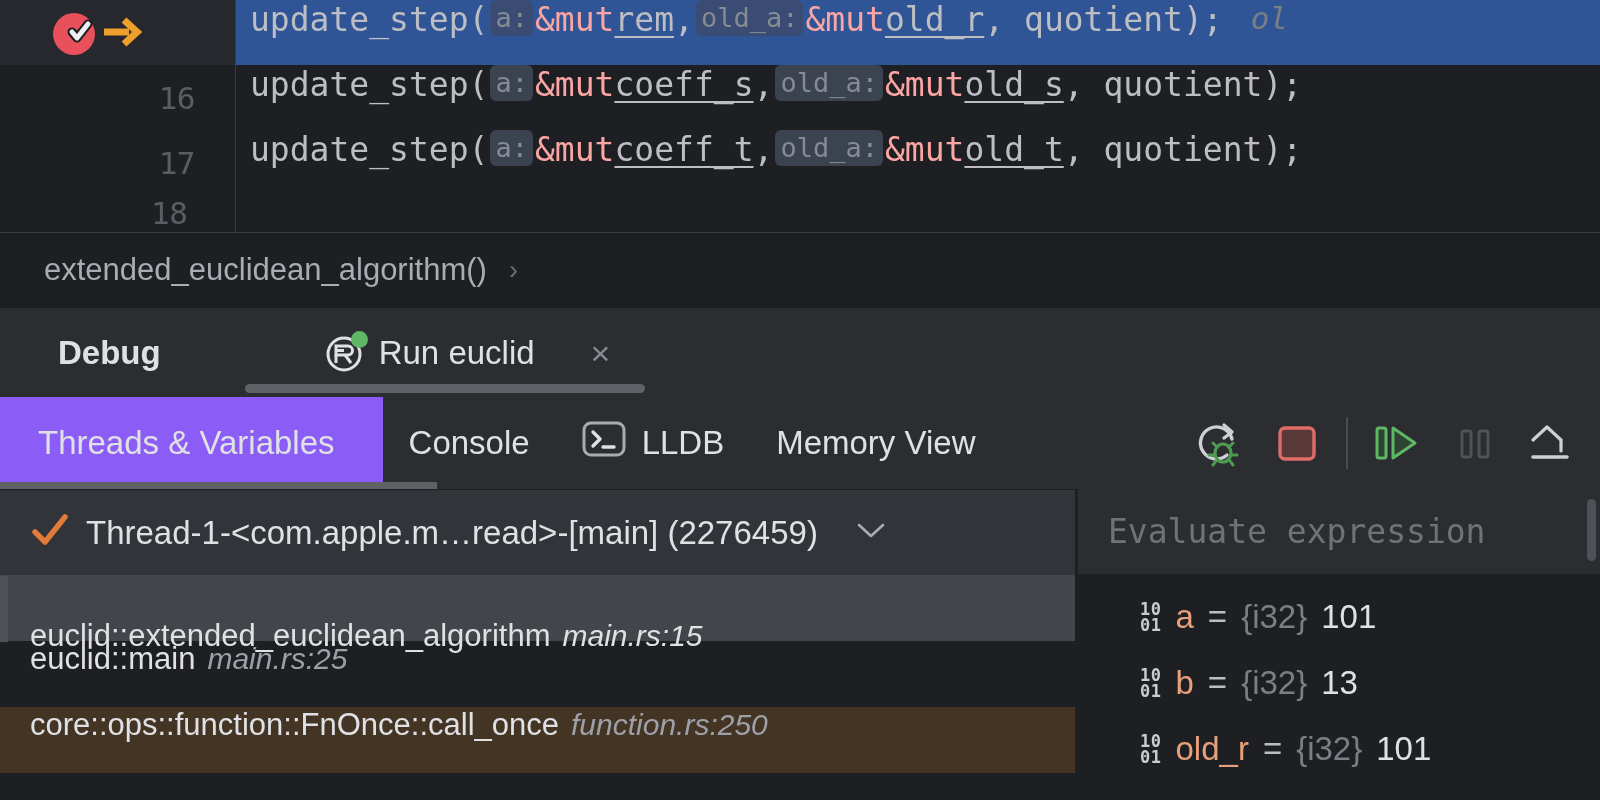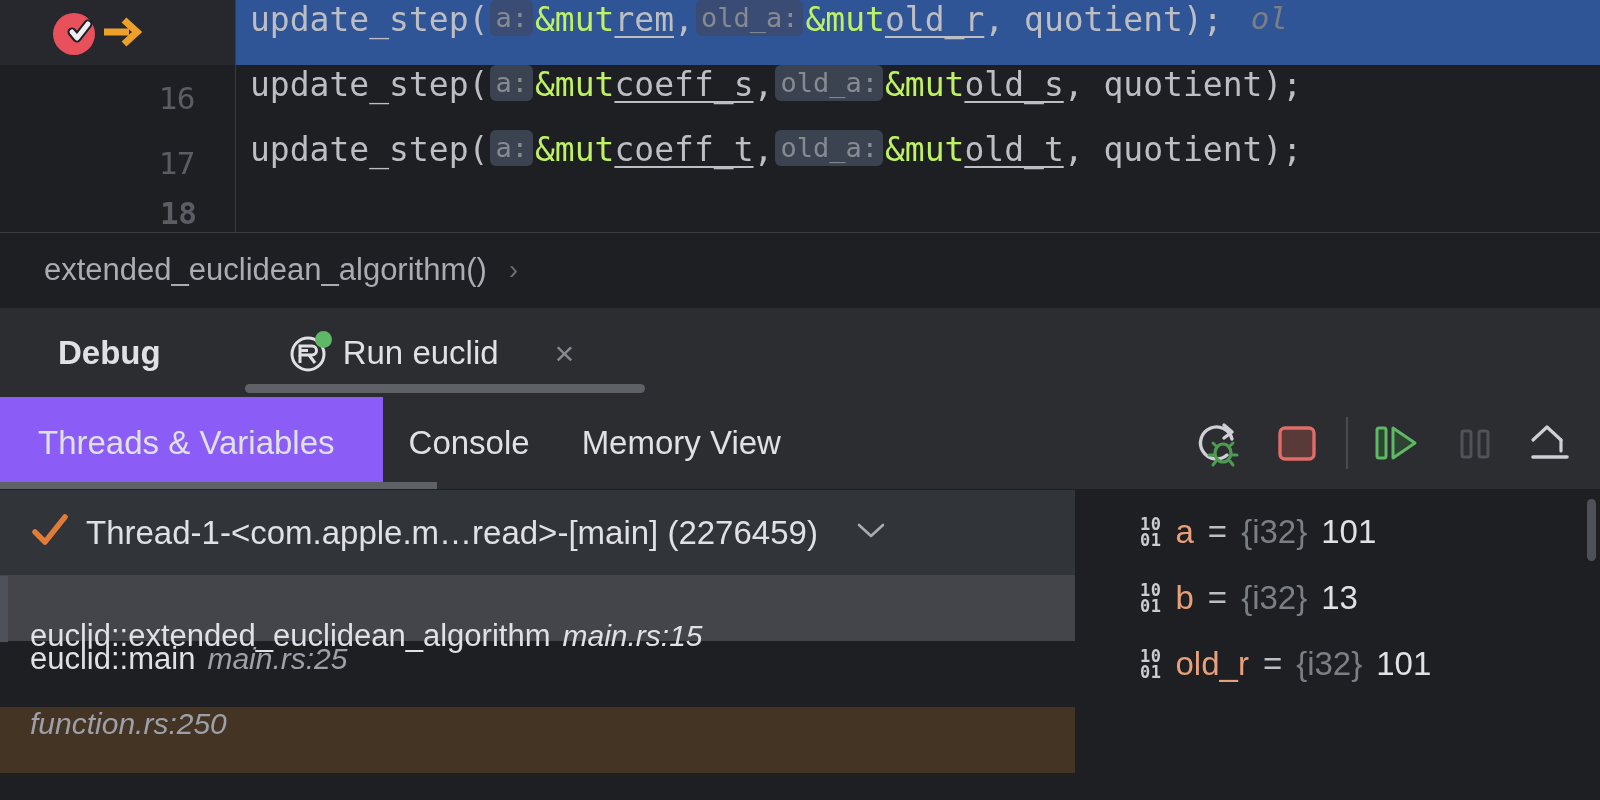--- a/index.html
+++ b/index.html
@@ -19,38 +19,38 @@
   .lineno { color:#5A5D63; font-family:"DejaVu Sans Mono", monospace; font-size:31px; letter-spacing:-0.5px; }
   .bp-wrap { position:absolute; left:52px; top:11px; display:flex; align-items:center; gap:6px; }
   .bp-circle { position:relative; width:44px; height:45px; }
   .run-arrow { display:block; }
 
   .code-area { position:absolute; left:236px; top:0; right:0; height:232px; }
   .code-row { height:65px; display:flex; align-items:flex-start; white-space:nowrap;
               font-family:"DejaVu Sans Mono", monospace; font-size:33px; color:#BCBEC4; padding-left:14px; }
   .code-row.active { background:#2F5596; }
   .tok-plain { color:#BCBEC4; }
-  .tok-kw { color:#bef264; }
+  .tok-kw { color:#fca5a5; }
   .tok-ident { color:#BCBEC4; text-decoration:underline; text-underline-offset:5px; text-decoration-thickness:2px; }
   .hint { display:inline-block; background:#3C4350; color:#868A91; font-size:27px;
           border-radius:6px; padding:2px 5px 3px 5px; margin:0 2px; vertical-align:2px; }
   .code-row.active .hint { background:#3A4C74; }
   .inline-val { color:#7A7E85; font-style:italic; font-size:31px; padding-left:28px; }
   .row18 { position:absolute; left:0; top:195px; width:100%; height:37px; overflow:hidden; }
-  .row18 .lineno { position:absolute; left:160px; top:0;font-weight:bold; }
+  .row18 .lineno { position:absolute; left:151px; top:0; }
 
   
   .breadcrumb { height:75px; background:#1E1F22; border-top:1px solid #393B40;
                 display:flex; align-items:center; padding-left:44px; gap:22px; }
   .crumb { color:#A9ACB2; font-size:31px; }
   .crumb-sep { color:#6B6F76; font-size:27px; }
 
   
   .debug-header { position:relative; height:90px; background:#2B2D30; border-top:1px solid #1E1F22;
-                  display:flex; align-items:center; }
+                  display:flex; align-items:center;gap:36px; }
   .debug-title { color:#DFE1E5; font-size:33px; font-weight:bold; margin-left:58px; }
   .run-tab { display:flex; align-items:center; gap:14px; margin-left:128px;justify-content:center; }
   .rust-icon { position:relative; width:40px; height:40px; }
   .green-dot { position:absolute; right:-3px; top:-2px; width:17px; height:17px; border-radius:50%; background:#5FB865; }
   .run-tab-label { color:#DFE1E5; font-size:33px; }
   .close-x { color:#868A91; font-size:34px; margin-left:42px; line-height:1; }
   .tab-underline { position:absolute; left:245px; bottom:4px; width:400px; height:9px;
                    background:#5E6267; border-radius:5px; }
 
   
@@ -201,20 +201,30 @@
     <div class="tab-underline"></div>
   </div>
 
   <div class="subtabs">
     <div class="subtab t1">
       <span>Threads &amp; Variables</span>
     </div>
     <div class="subtab t2">
       <span>Console</span>
     </div>
+    <div class="subtab t3">
+      <span class="term-icon">
+        <svg width="44" height="40" viewBox="0 0 44 40">
+          <rect x="2" y="4" width="40" height="32" rx="7" fill="none" stroke="#A9ACB2" stroke-width="3"></rect>
+          <path d="M11 13 L18 20 L11 27" fill="none" stroke="#DFE1E5" stroke-width="3.4" stroke-linecap="round" stroke-linejoin="round"></path>
+          <path d="M21 28 H32" stroke="#DFE1E5" stroke-width="3.4" stroke-linecap="round"></path>
+        </svg>
+      </span>
+      <span>LLDB</span>
+    </div>
     <div class="subtab t4">
       <span>Memory View</span>
     </div>
     <div class="tabs-underline"></div>
 
     <div class="toolbar">
       <div class="tbtn">
         <svg width="52" height="52" viewBox="0 0 52 52">
           <path d="M39 22 A16 16 0 1 0 34 38" fill="none" stroke="#CED0D6" stroke-width="3.4" stroke-linecap="round"></path>
           <path d="M31 8 L39 15 L31 21" fill="none" stroke="#CED0D6" stroke-width="3.4" stroke-linejoin="round" stroke-linecap="round"></path>
@@ -269,29 +279,33 @@
       <div class="frames" id="frames-list">
           <div class="frame sel">
             <span>euclid::extended_euclidean_algorithm</span>
             <span class="frame-loc">main.rs:15</span>
           </div>
           <div class="frame">
             <span>euclid::main</span>
             <span class="frame-loc">main.rs:25</span>
           </div>
           <div class="frame lib">
+            <span>core::ops::function::FnOnce::call_once</span>
             <span class="frame-loc">function.rs:250</span>
           </div>
         </div>
       <div class="scroll-thumb-l"></div>
     </div>
 
     <div class="divider-v"></div>
 
     <div class="right-pane">
+      <div class="eval-row">
+        <span class="eval-placeholder">Evaluate expression</span>
+      </div>
       <div class="vars" id="vars-list">
           <div class="var-row">
             <span class="bin-icon">10<br>01</span>
             <span class="var-name">a</span>
             <span class="var-eq">=</span>
             <span class="var-type">{i32}</span>
             <span class="var-value">101</span>
           </div>
           <div class="var-row">
             <span class="bin-icon">10<br>01</span>

